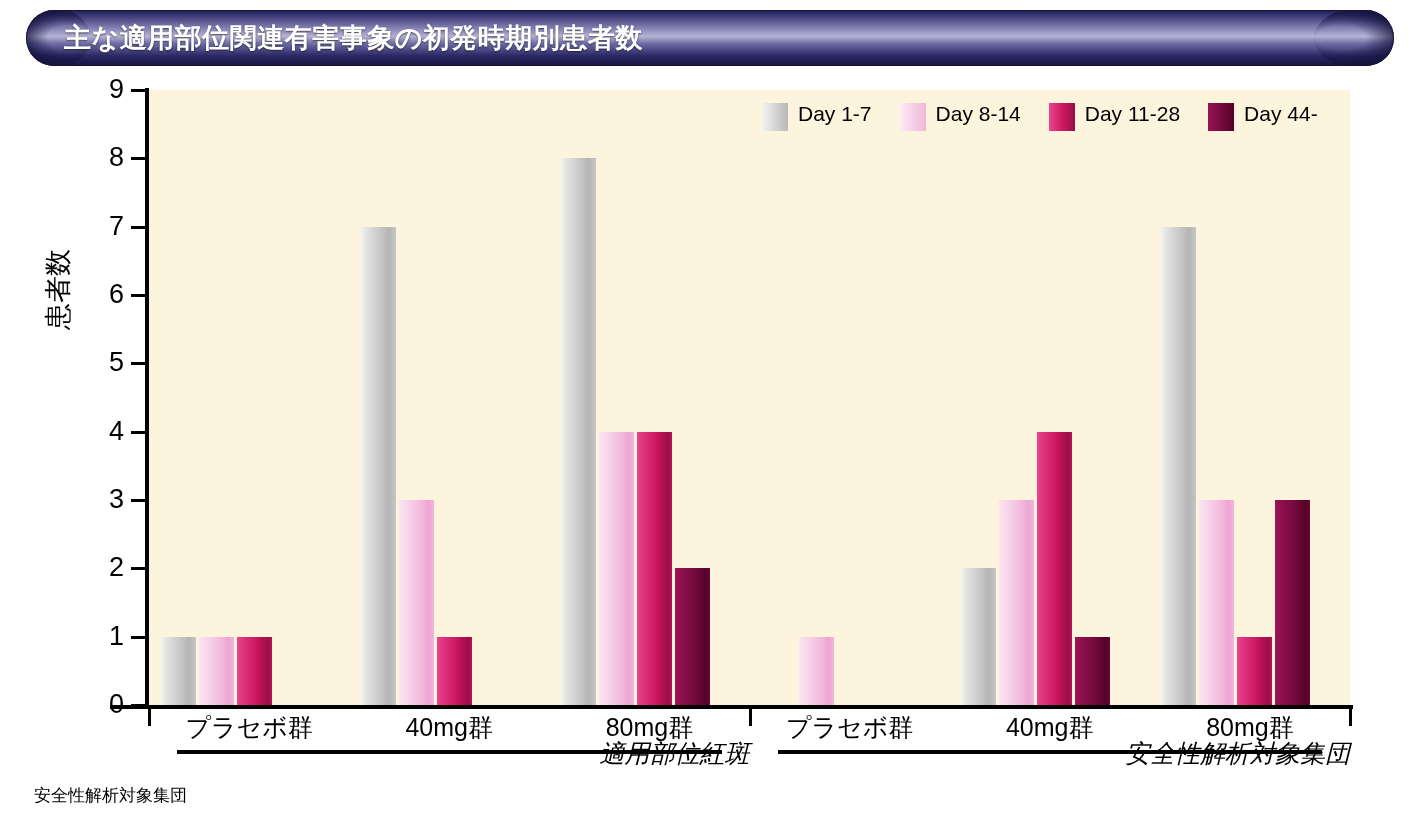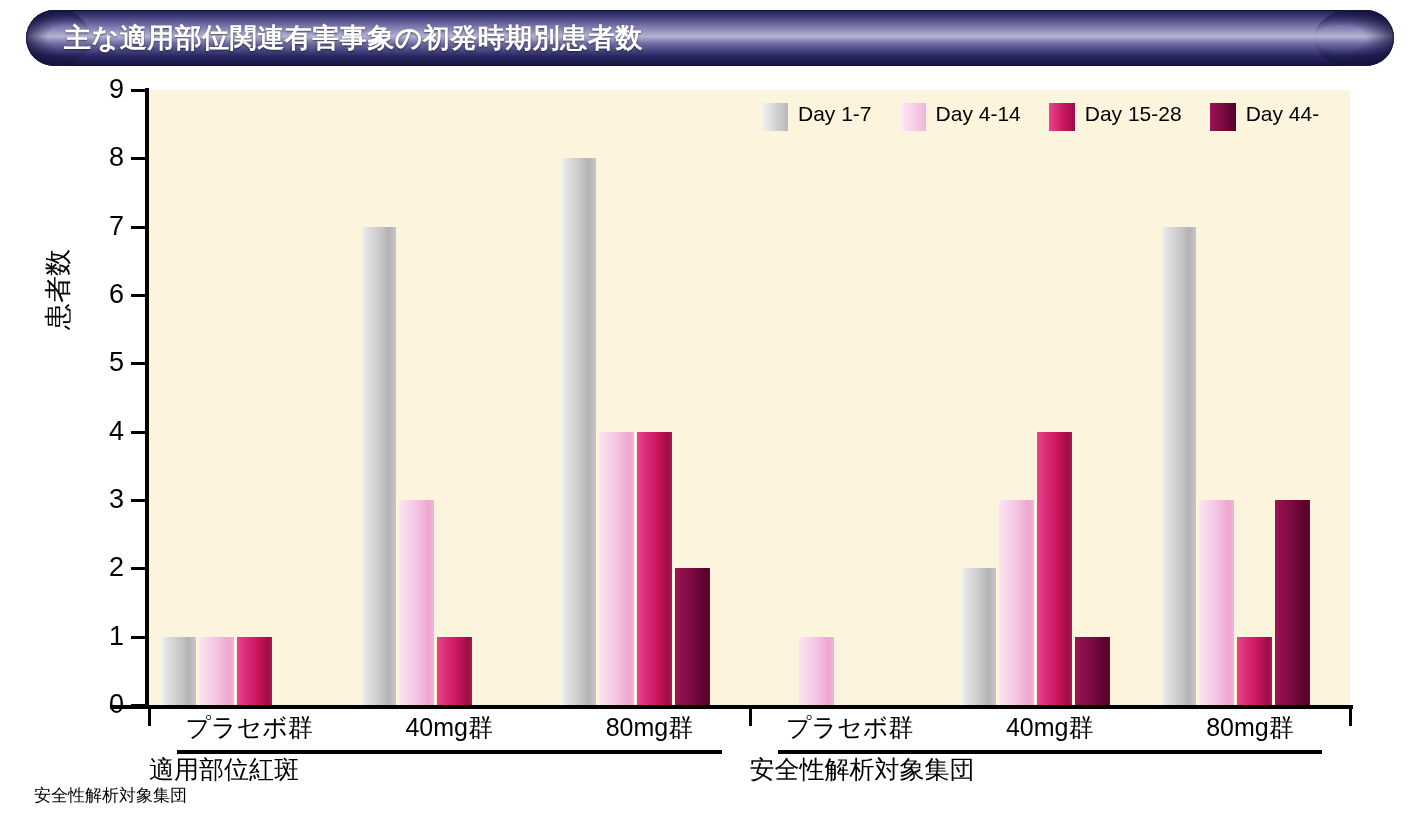--- a/index.html
+++ b/index.html
@@ -185,25 +185,26 @@
     white-space: nowrap;
   }
   .group-rule {
     position: absolute;
     top: 750px;
     height: 4px;
     background: #000;
   }
   .group-label {
     position: absolute;
-    top: 754px;
+    top: 738px;
     font-size: 25px;
     line-height: 30px;
-    text-align: left;
-    white-space: nowrap;
+    text-align: right;
+    white-space: nowrap;
+    font-style: italic;
   }
 
   #footnote {
     position: absolute;
     left: 34px;
     top: 786px;
     font-size: 17px;
     line-height: 20px;
     white-space: nowrap;
   }
@@ -267,25 +268,25 @@
       </div>
     </div>
 
   <div id="legend">
       <div class="legend-entry">
         <div class="legend-swatch" style="background: linear-gradient(to right, rgb(243, 243, 243) 0%, rgb(216, 216, 216) 45%, rgb(184, 184, 184) 100%);"></div>
         <div class="legend-label">Day 1-7</div>
       </div>
       <div class="legend-entry">
         <div class="legend-swatch" style="background: linear-gradient(to right, rgb(253, 238, 247) 0%, rgb(247, 211, 234) 45%, rgb(240, 182, 218) 100%);"></div>
-        <div class="legend-label">Day 4-14</div>
+        <div class="legend-label">Day 8-14</div>
       </div>
       <div class="legend-entry">
         <div class="legend-swatch" style="background: linear-gradient(to right, rgb(232, 70, 143) 0%, rgb(207, 26, 100) 50%, rgb(156, 11, 69) 100%);"></div>
-        <div class="legend-label">Day 15-28</div>
+        <div class="legend-label">Day 11-28</div>
       </div>
       <div class="legend-entry">
         <div class="legend-swatch" style="background: linear-gradient(to right, rgb(154, 18, 86) 0%, rgb(120, 11, 64) 50%, rgb(85, 0, 38) 100%);"></div>
         <div class="legend-label">Day 44-</div>
       </div>
     </div>
 
   <div id="bars-container">
       <div class="bar" title="Day 1-7: 1" style="left: 160.583px; width: 35px; height: 68.3333px; top: 636.667px; position: absolute; background: linear-gradient(to right, rgb(242, 242, 242) 0%, rgb(228, 228, 228) 14%, rgb(205, 205, 205) 46%, rgb(180, 180, 180) 80%, rgb(198, 198, 198) 100%);"></div>
       <div class="bar" title="Day 8-14: 1" style="left: 198.583px; width: 35px; height: 68.3333px; top: 636.667px; position: absolute; background: linear-gradient(to right, rgb(251, 228, 242) 0%, rgb(249, 217, 237) 18%, rgb(243, 192, 224) 55%, rgb(237, 166, 210) 85%, rgb(240, 180, 217) 100%);"></div>

